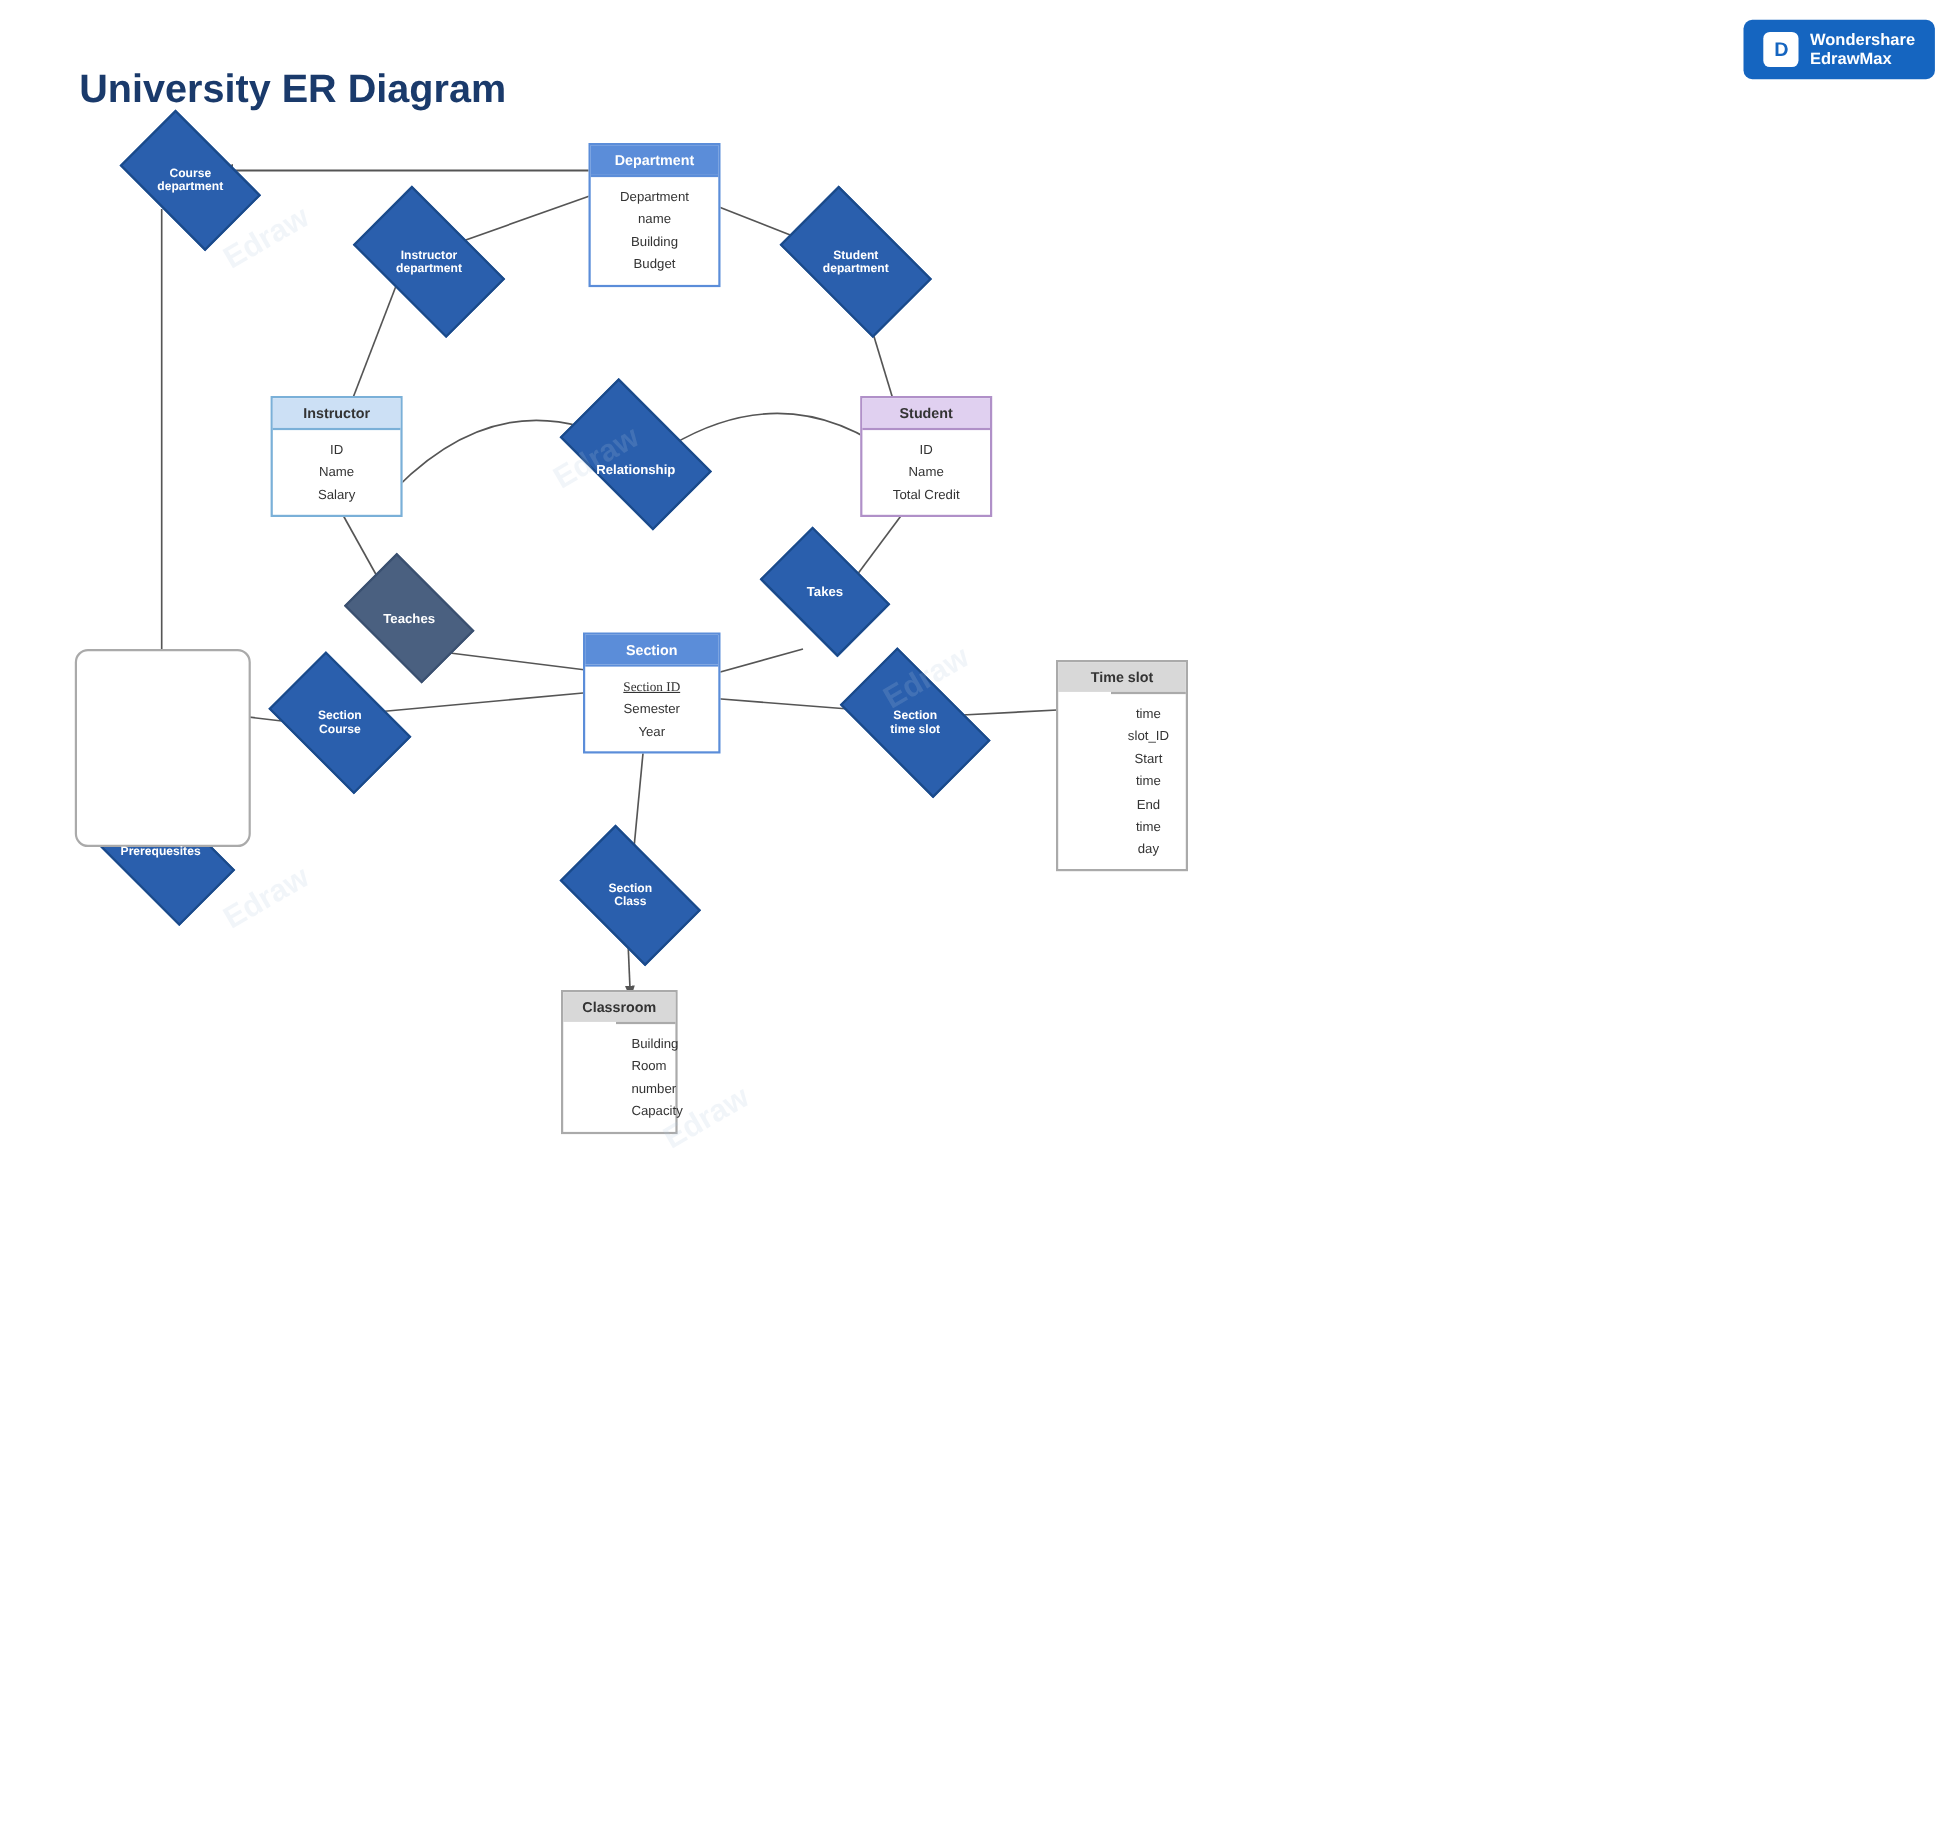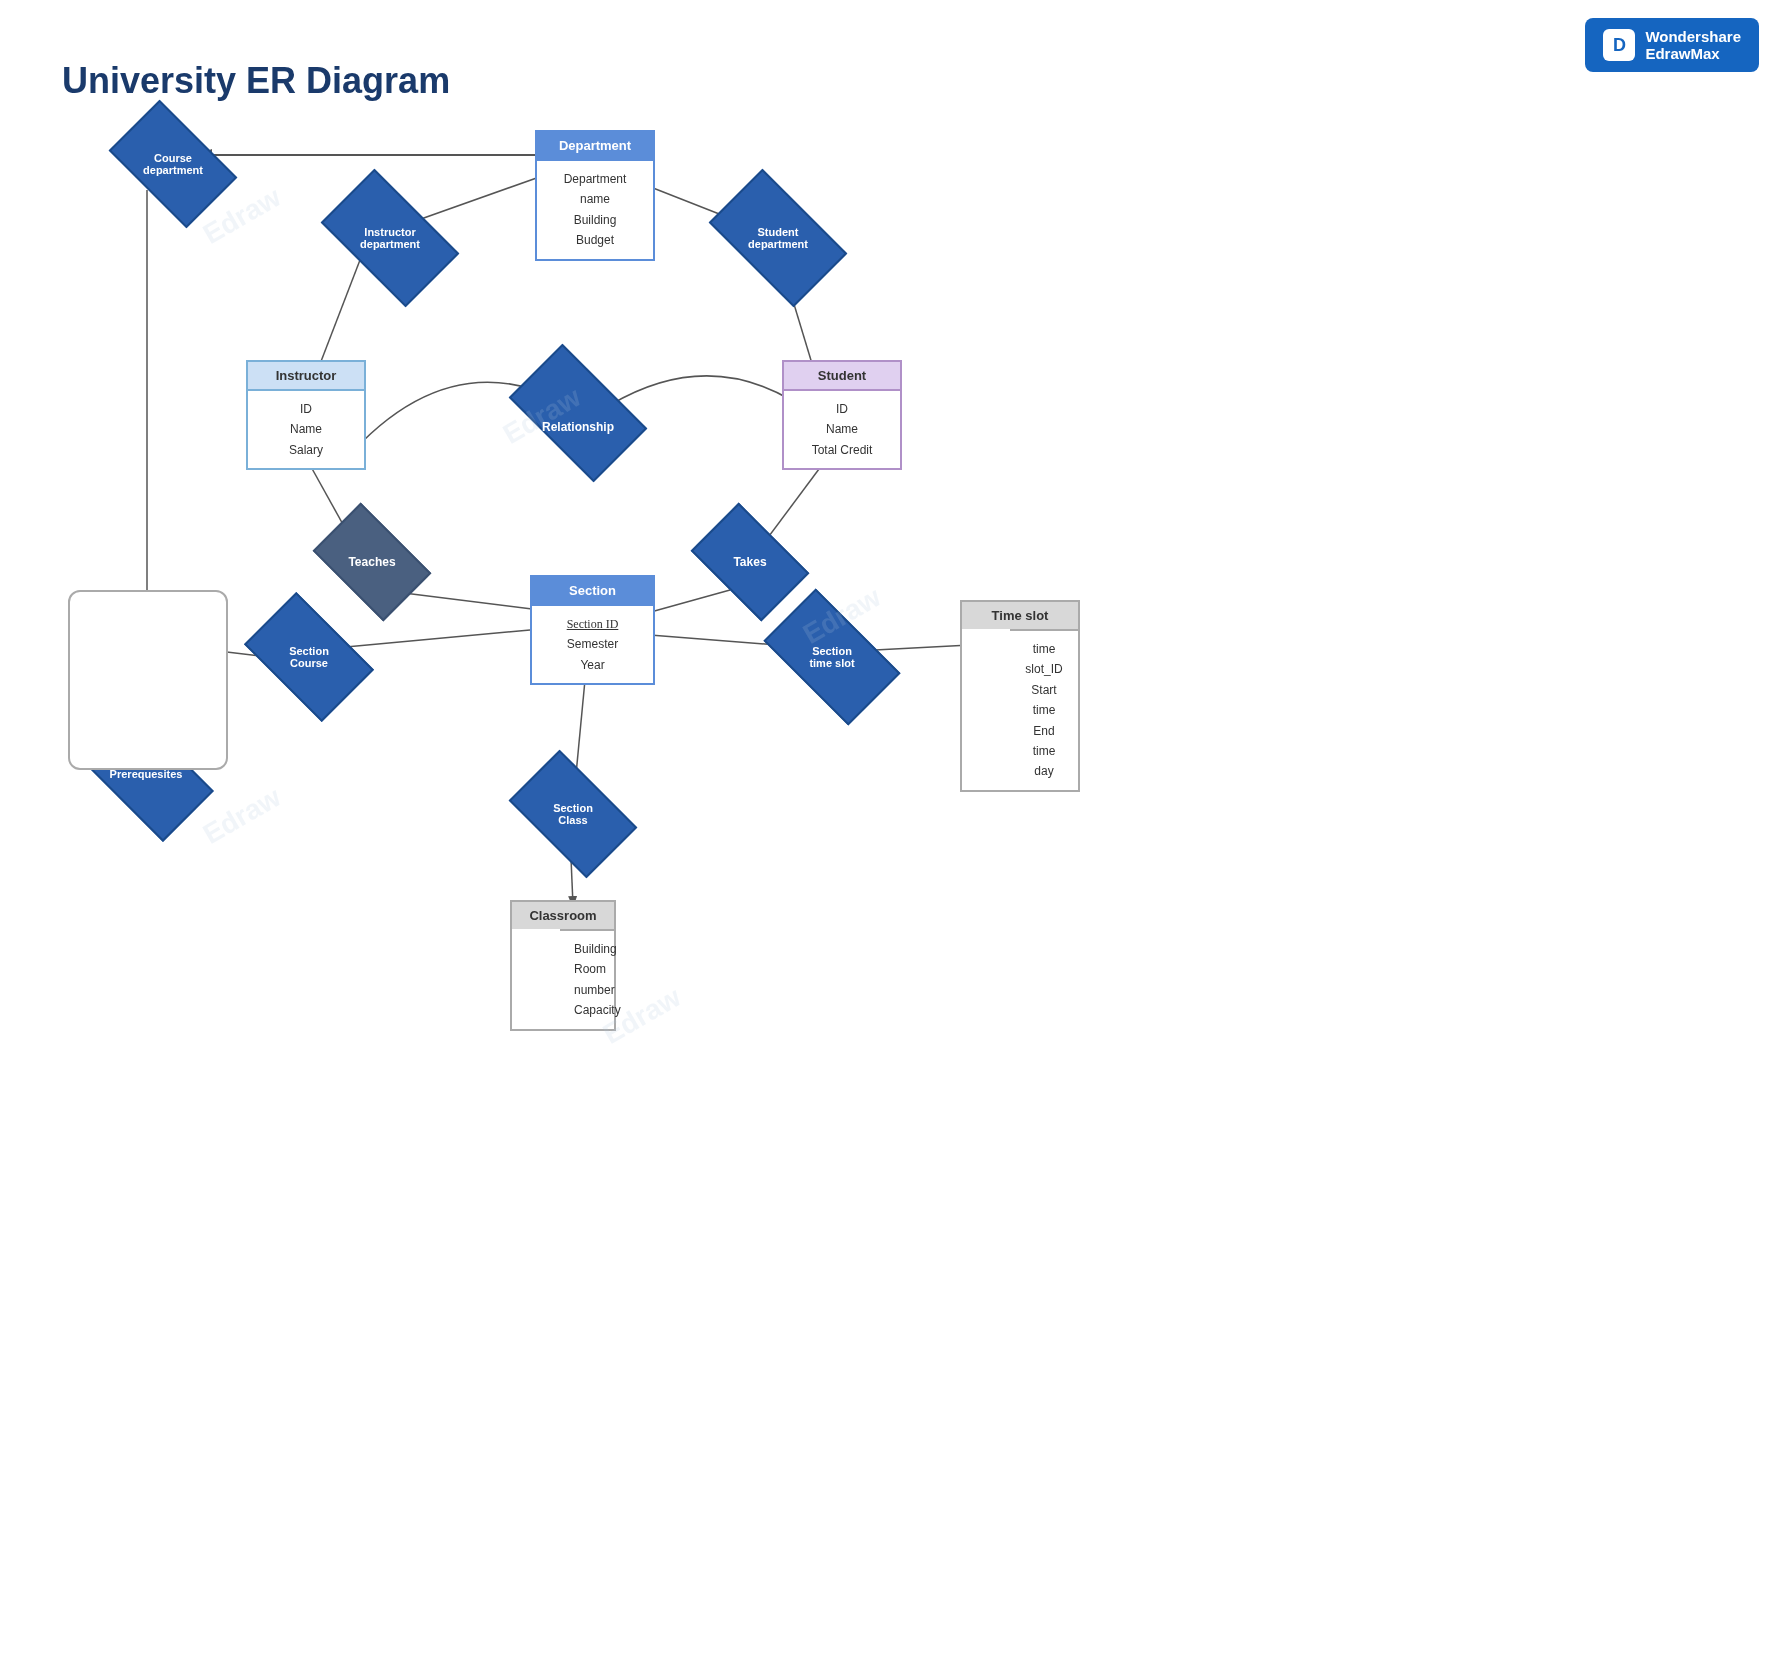--- a/index.html
+++ b/index.html
@@ -49,21 +49,21 @@
       justify-content: center;
       color: #1565c0;
       font-weight: bold;
       font-size: 18px;
     }
 
     
     .diagram-title {
       position: absolute;
       top: 60px;
-      left: 62px;
+      left: 72px;
       font-size: 36px;
       font-weight: bold;
       color: #1a3a6b;
     }
 
     
     .lines-svg {
       position: absolute;
       top: 0;
       left: 0;
@@ -319,21 +319,21 @@
 <div class="diamond-container diamond-blue" style="left:518px; top:375px; width:120px; height:76px;">
   <div class="diamond"></div>
   <span class="diamond-label" style="font-size:12px;margin-top:28px;">Relationship</span>
 </div>
 
 <div class="diamond-container diamond-dark" style="left:322px; top:528px; width:100px; height:68px;align-items:center;">
   <div class="diamond"></div>
   <span class="diamond-label" style="font-size:12px;">Teaches</span>
 </div>
 
-<div class="diamond-container diamond-blue" style="left:700px; top:528px; width:100px; height:68px;">
+<div class="diamond-container diamond-blue" style="left:700px; top:504px; width:100px; height:68px;">
   <div class="diamond"></div>
   <span class="diamond-label" style="font-size:12px;">Takes</span>
 </div>
 
 <div class="diamond-container diamond-blue" style="left:254px; top:620px; width:110px; height:74px;">
   <div class="diamond"></div>
   <span class="diamond-label" style="font-size:11px;">Section<br>Course</span>
 </div>
 
 <div class="diamond-container diamond-blue" style="left:772px; top:620px; width:120px; height:74px;">

